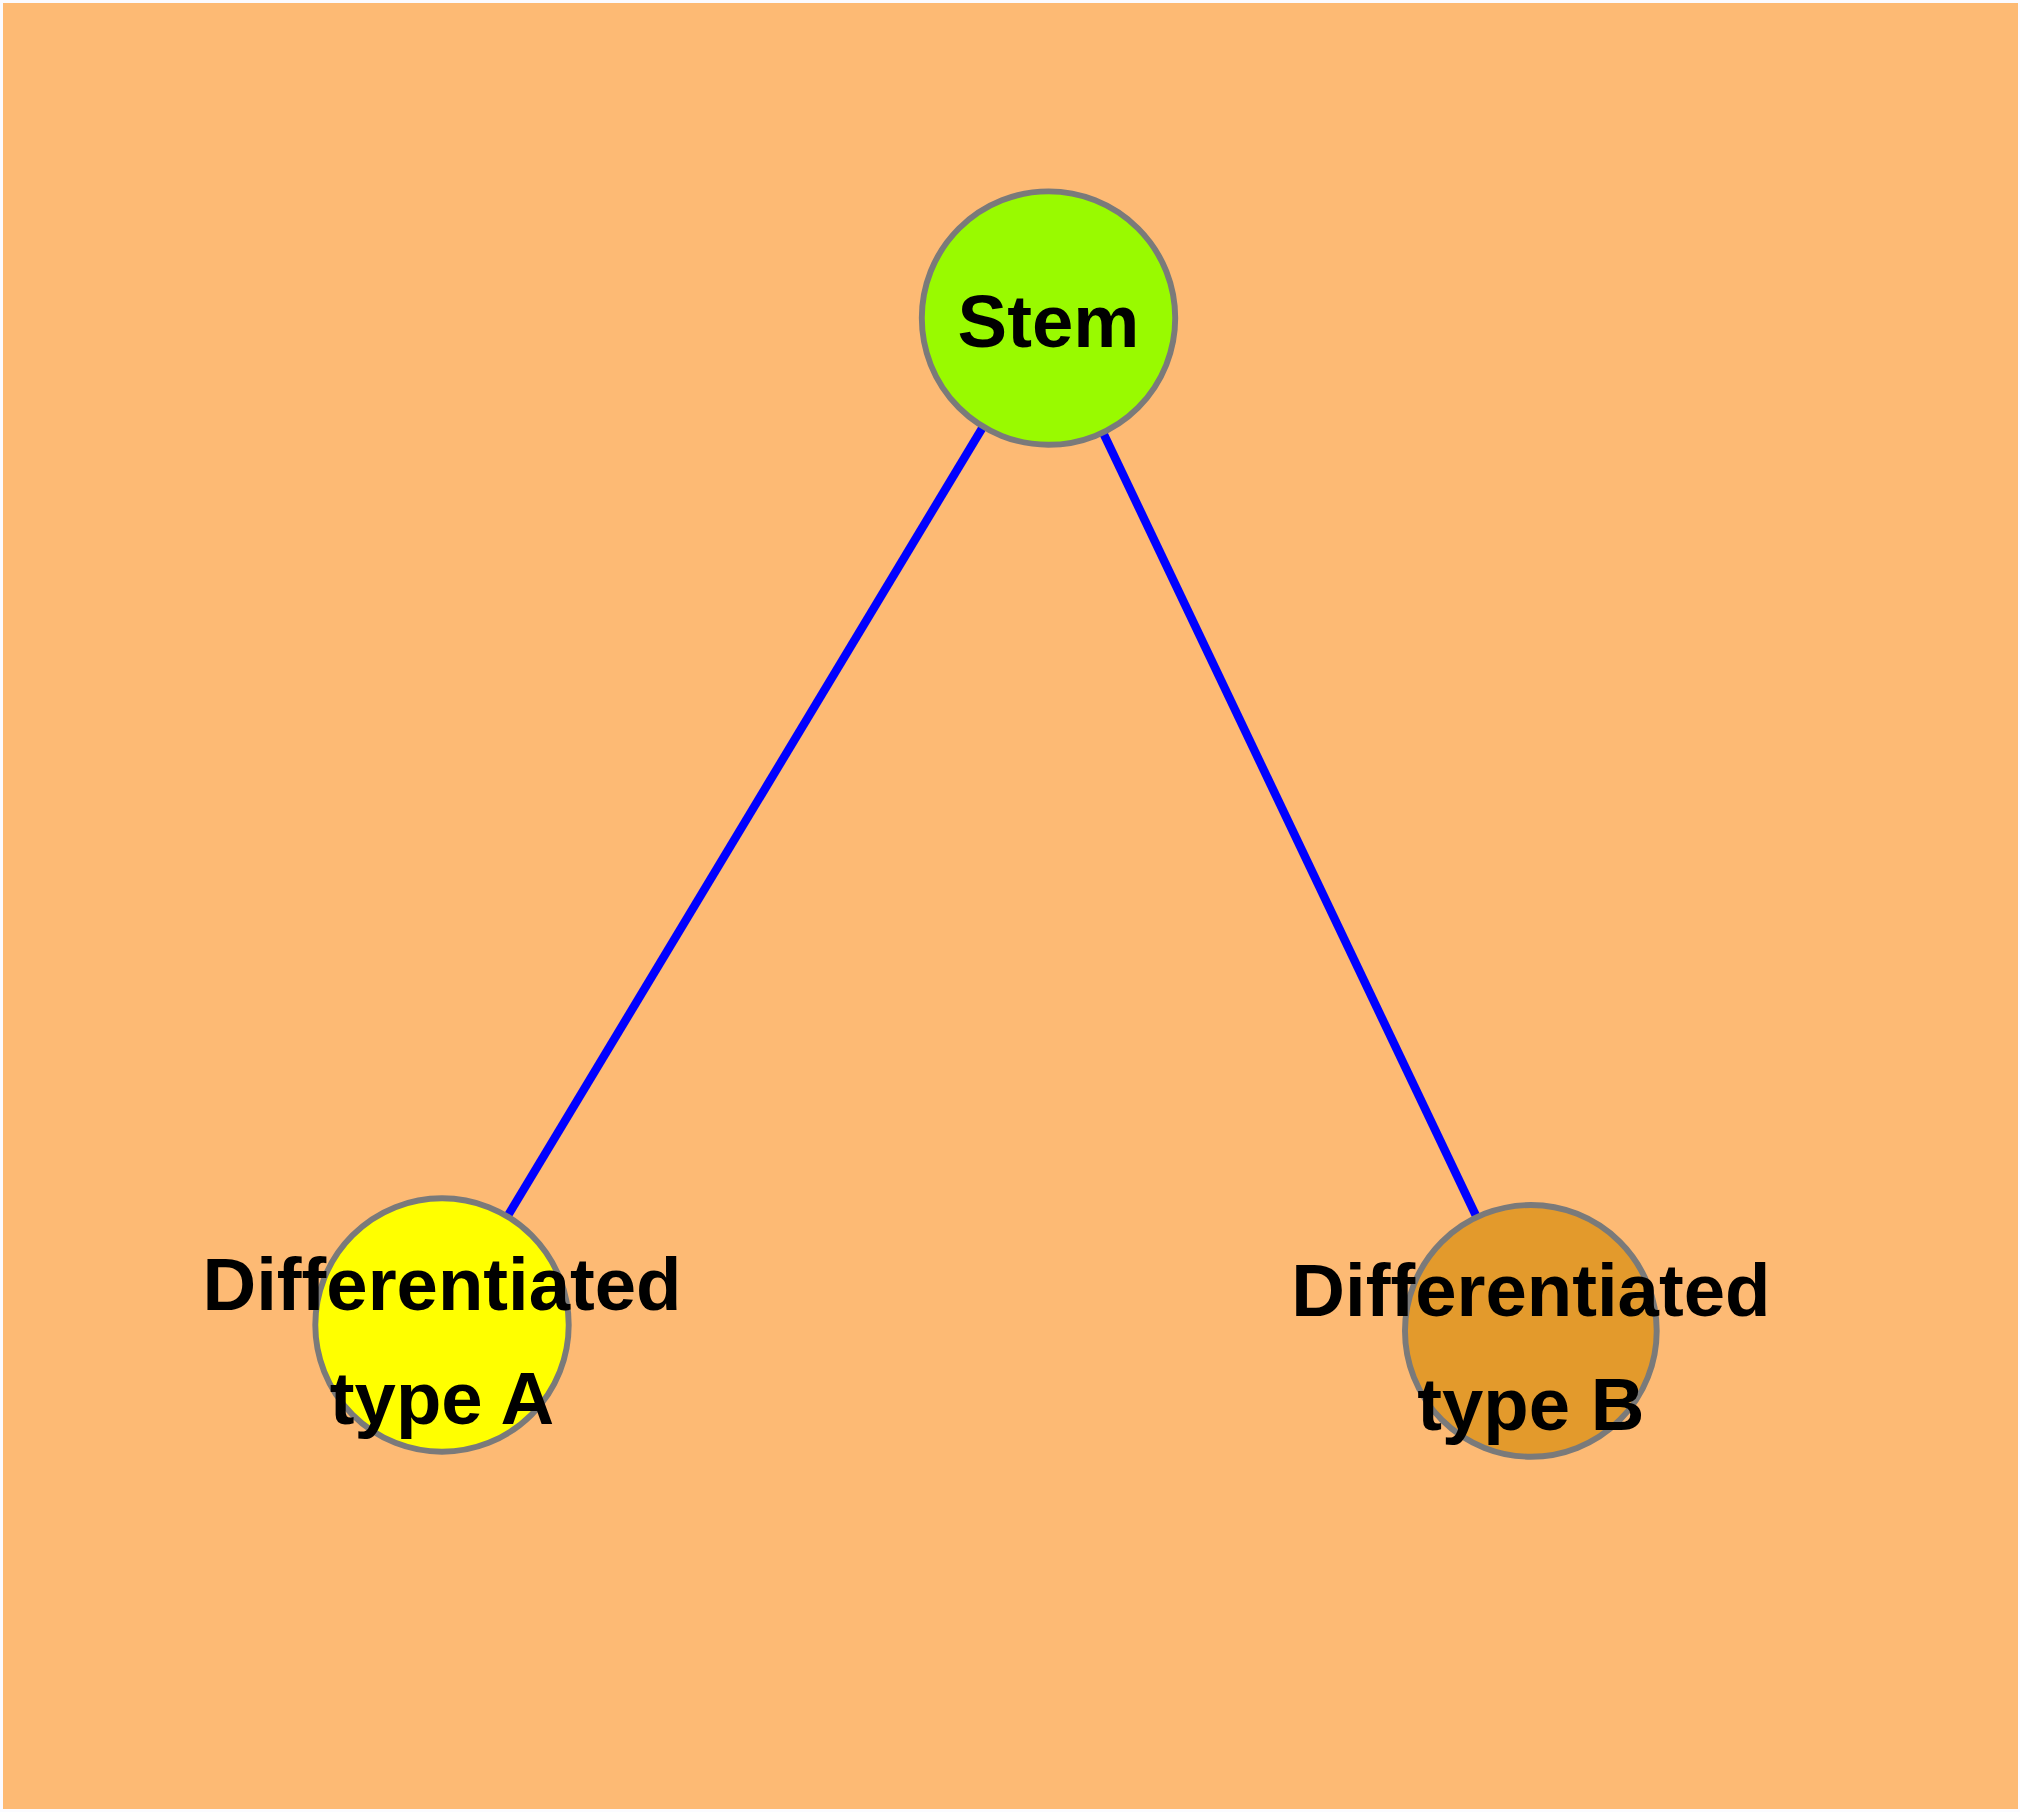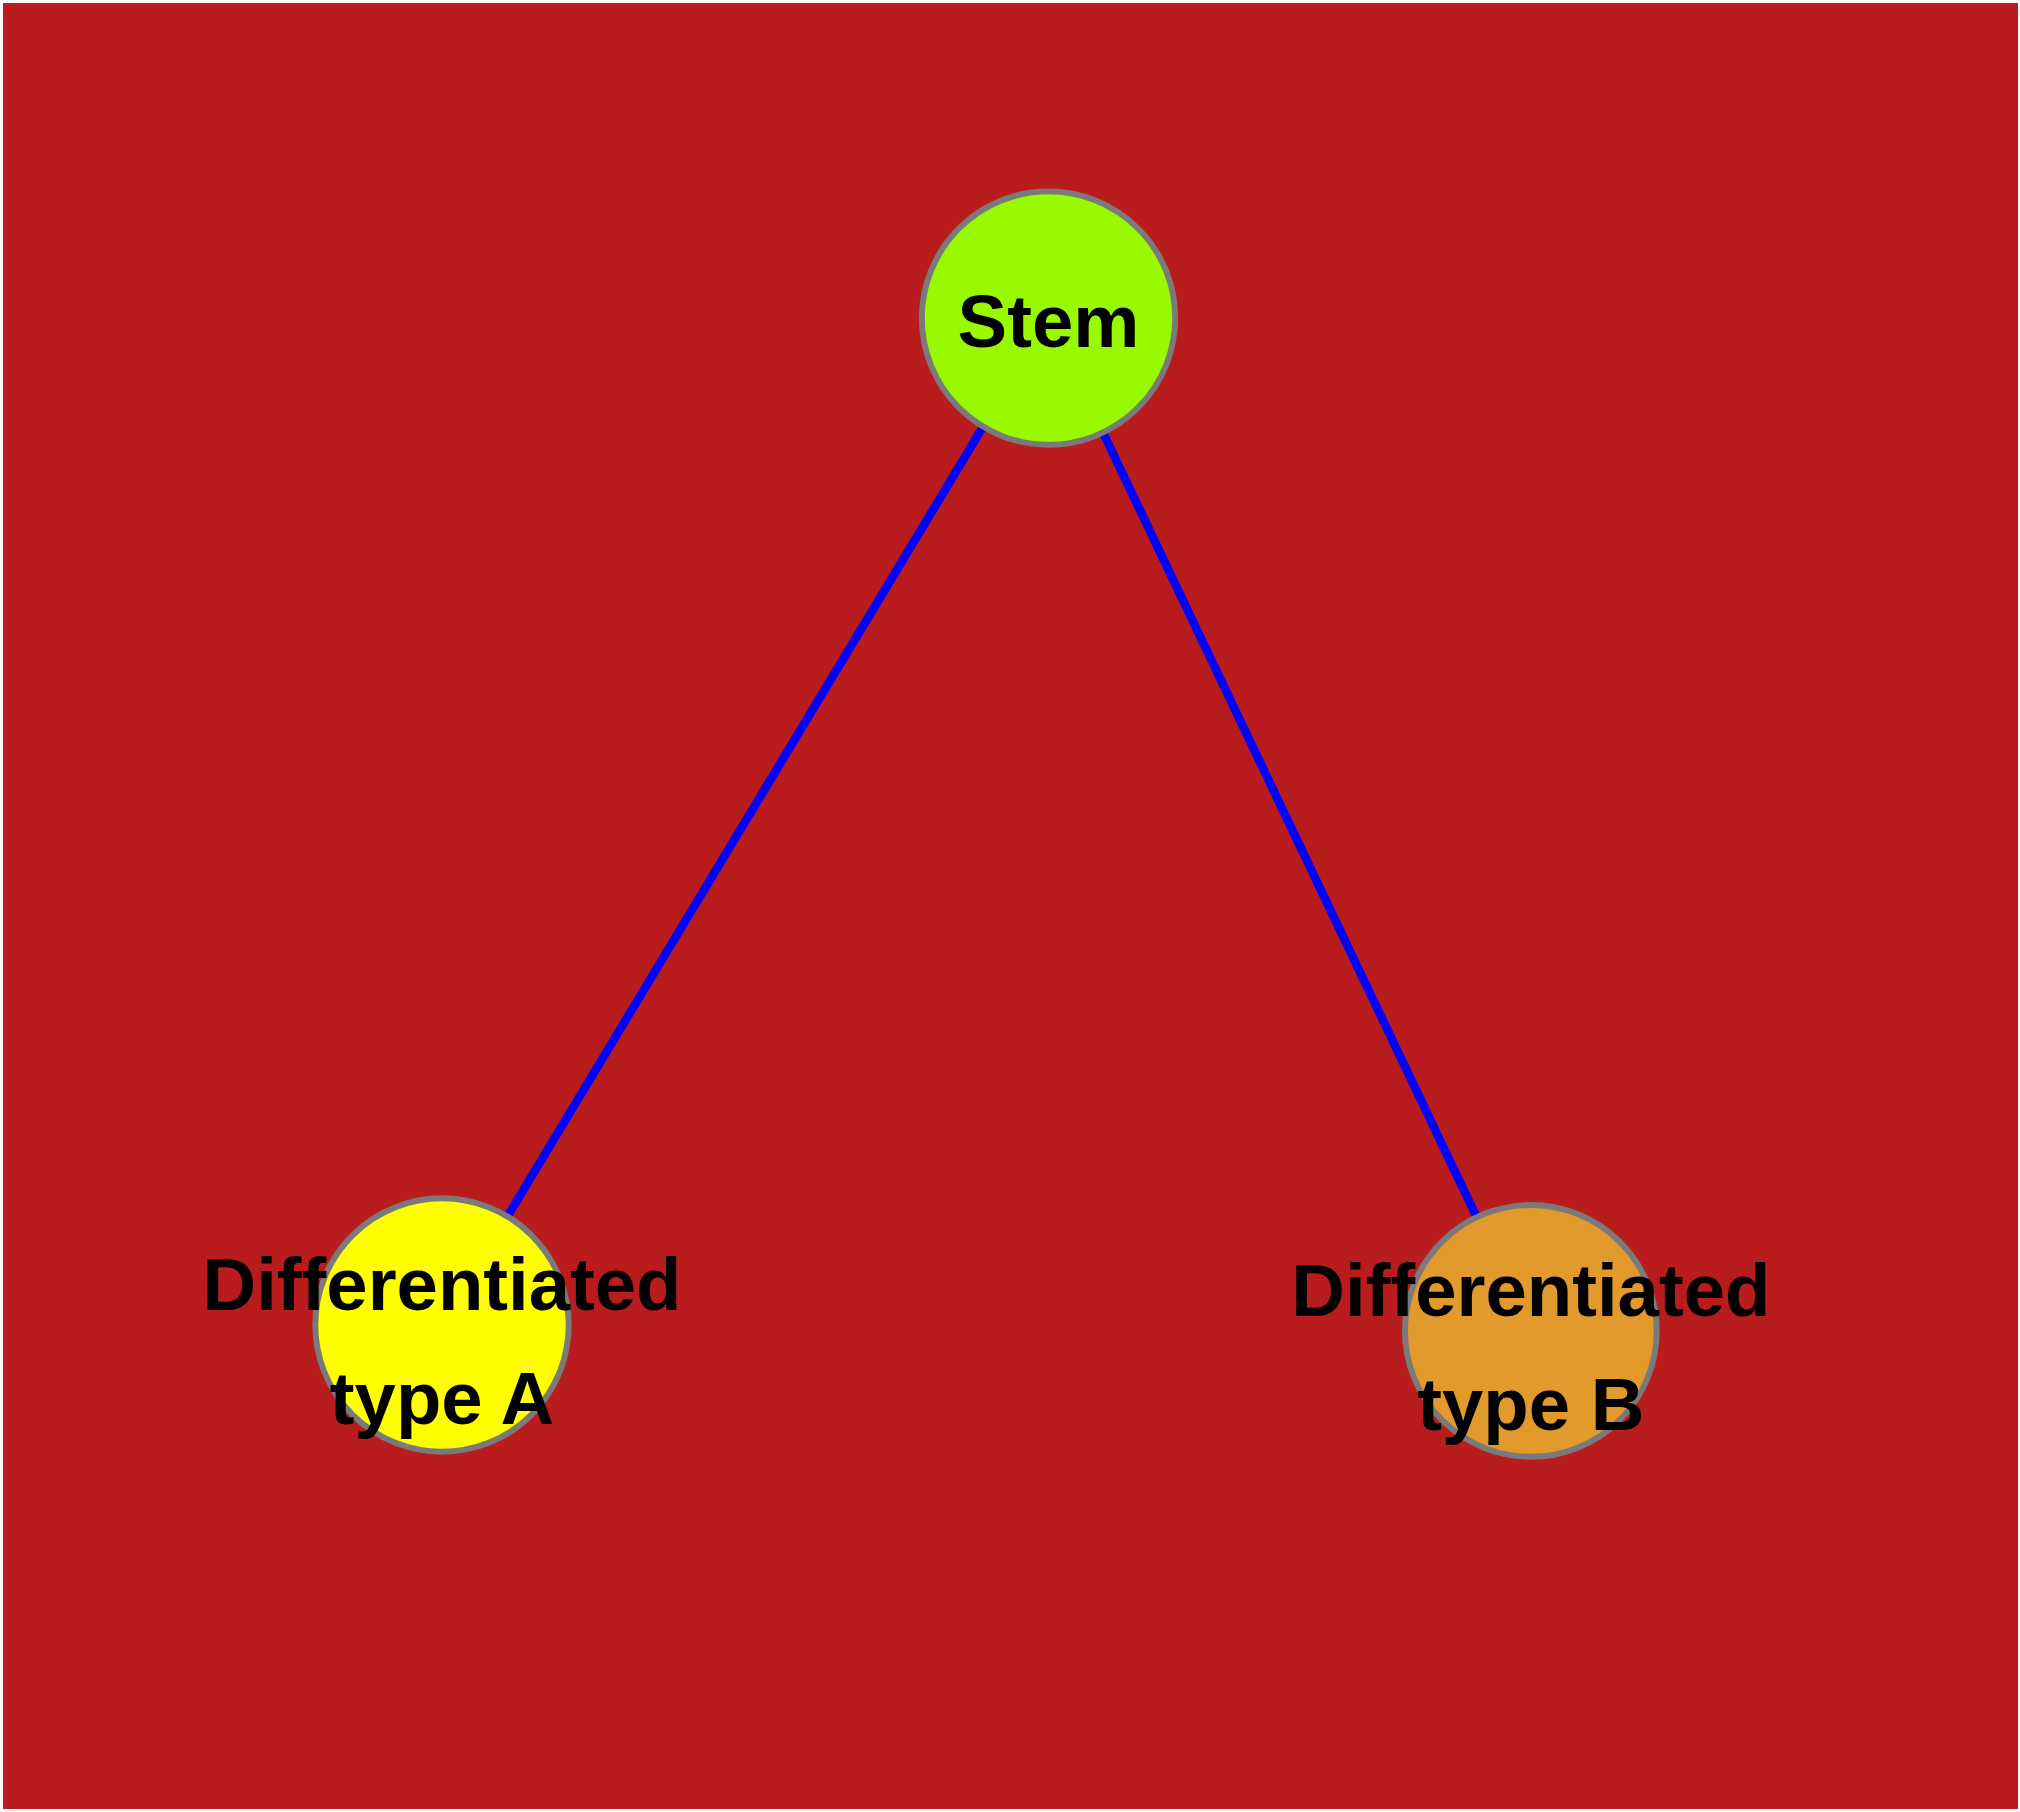--- a/index.html
+++ b/index.html
@@ -7,21 +7,21 @@
     padding: 0;
     background: #FFFFFF;
     font-family: "Liberation Sans", sans-serif;
   }
   #stage {
     position: relative;
     width: 2021px;
     height: 1812px;
     box-sizing: border-box;
     border: 3.4px solid #FBFBFF;
-    background: #b91c1c;
+    background: #fdba74;
     overflow: hidden;
   }
   #stage svg {
     display: block;
     width: 100%;
     height: 100%;
   }
   .node-label {
     font-family: "Liberation Sans", sans-serif;
     font-weight: bold;

